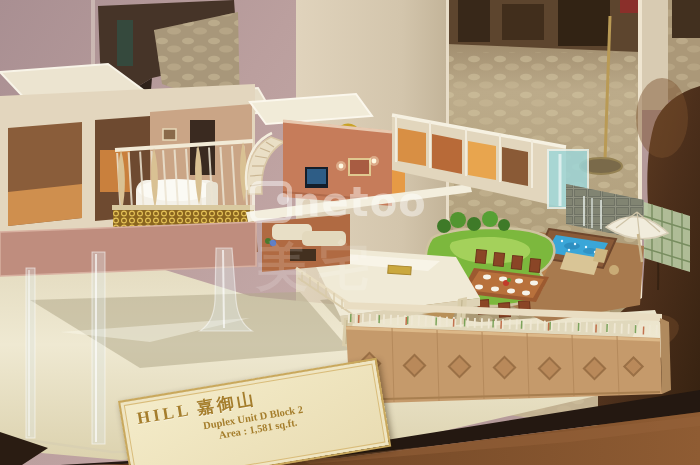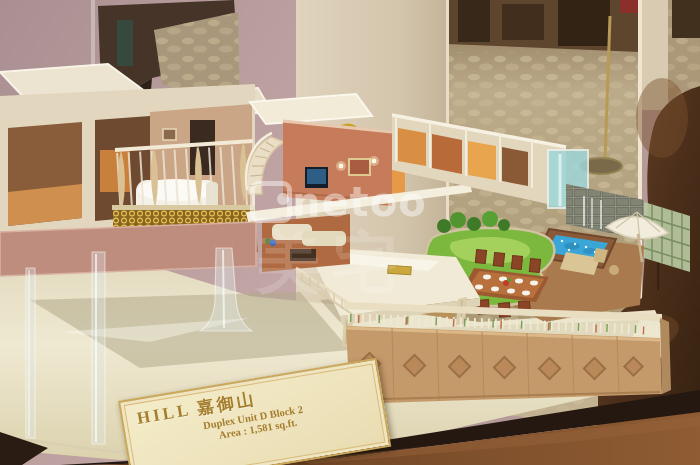--- a/index.html
+++ b/index.html
@@ -18,21 +18,21 @@
   .plaque .l3{margin:1px 0 0 92px;font-size:10.5px;font-weight:bold;white-space:nowrap;}
   
   .wm{position:absolute;z-index:6;pointer-events:none;}
   .wm-brand{left:250px;top:181px;display:flex;align-items:center;}
   .wm-logo{width:32px;height:32px;border:5px solid rgba(255,255,255,.45);border-radius:9px;
            position:relative;}
   .wm-logo::after{content:"";position:absolute;right:-2px;top:7px;width:12px;height:12px;
            background:rgba(255,255,255,.45);border-radius:50%;}
   .wm-text{font-size:40px;font-weight:bold;color:rgba(255,255,255,.45);
            letter-spacing:1px;line-height:1;font-family:"DejaVu Sans",sans-serif;}
-  .wm-cjk{left:256px;top:218px;font-size:66px;font-weight:bold;letter-spacing:10px;
+  .wm-cjk{left:256px;top:232px;font-size:52px;font-weight:bold;letter-spacing:10px;
           color:rgba(255,255,255,.15);font-family:"DejaVu Sans",sans-serif;}
 </style>
 </head>
 <body>
 
 <div id="stage">
 <svg width="700" height="465" viewBox="0 0 700 465">
   <defs>
     <linearGradient id="wallG" x1="0" y1="0" x2="1" y2="1">
       <stop offset="0" stop-color="#a98f92"></stop>

